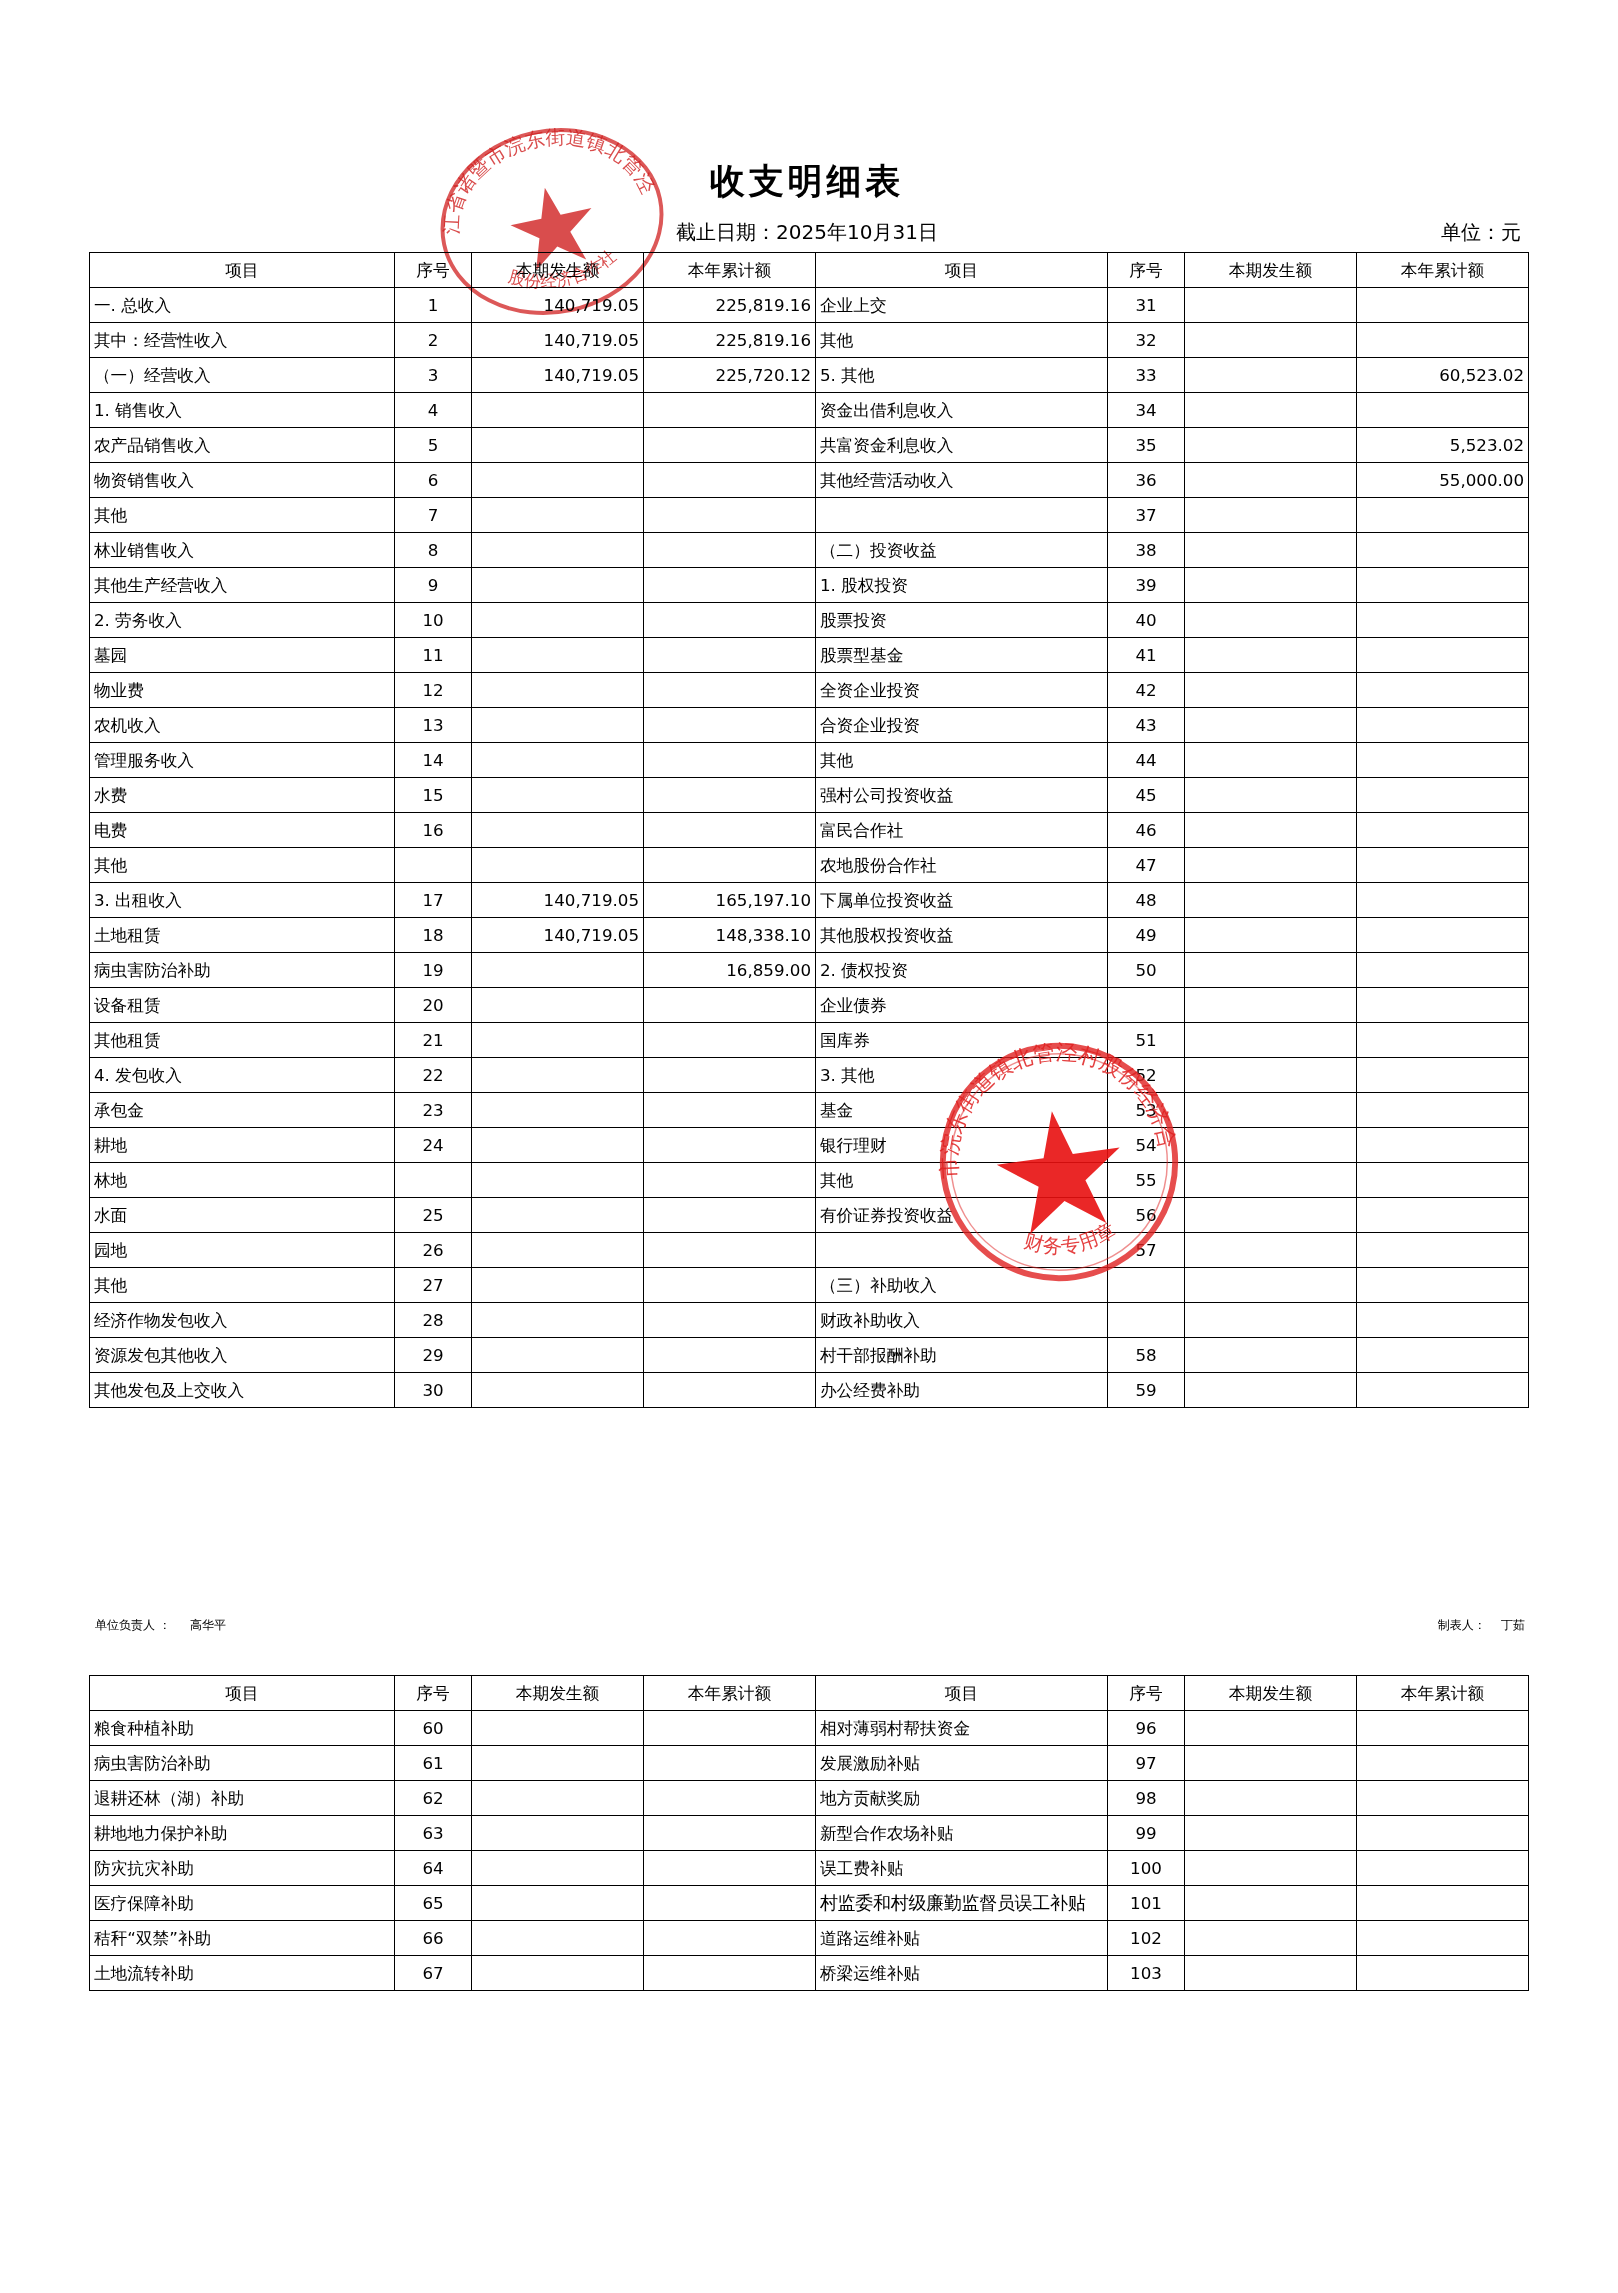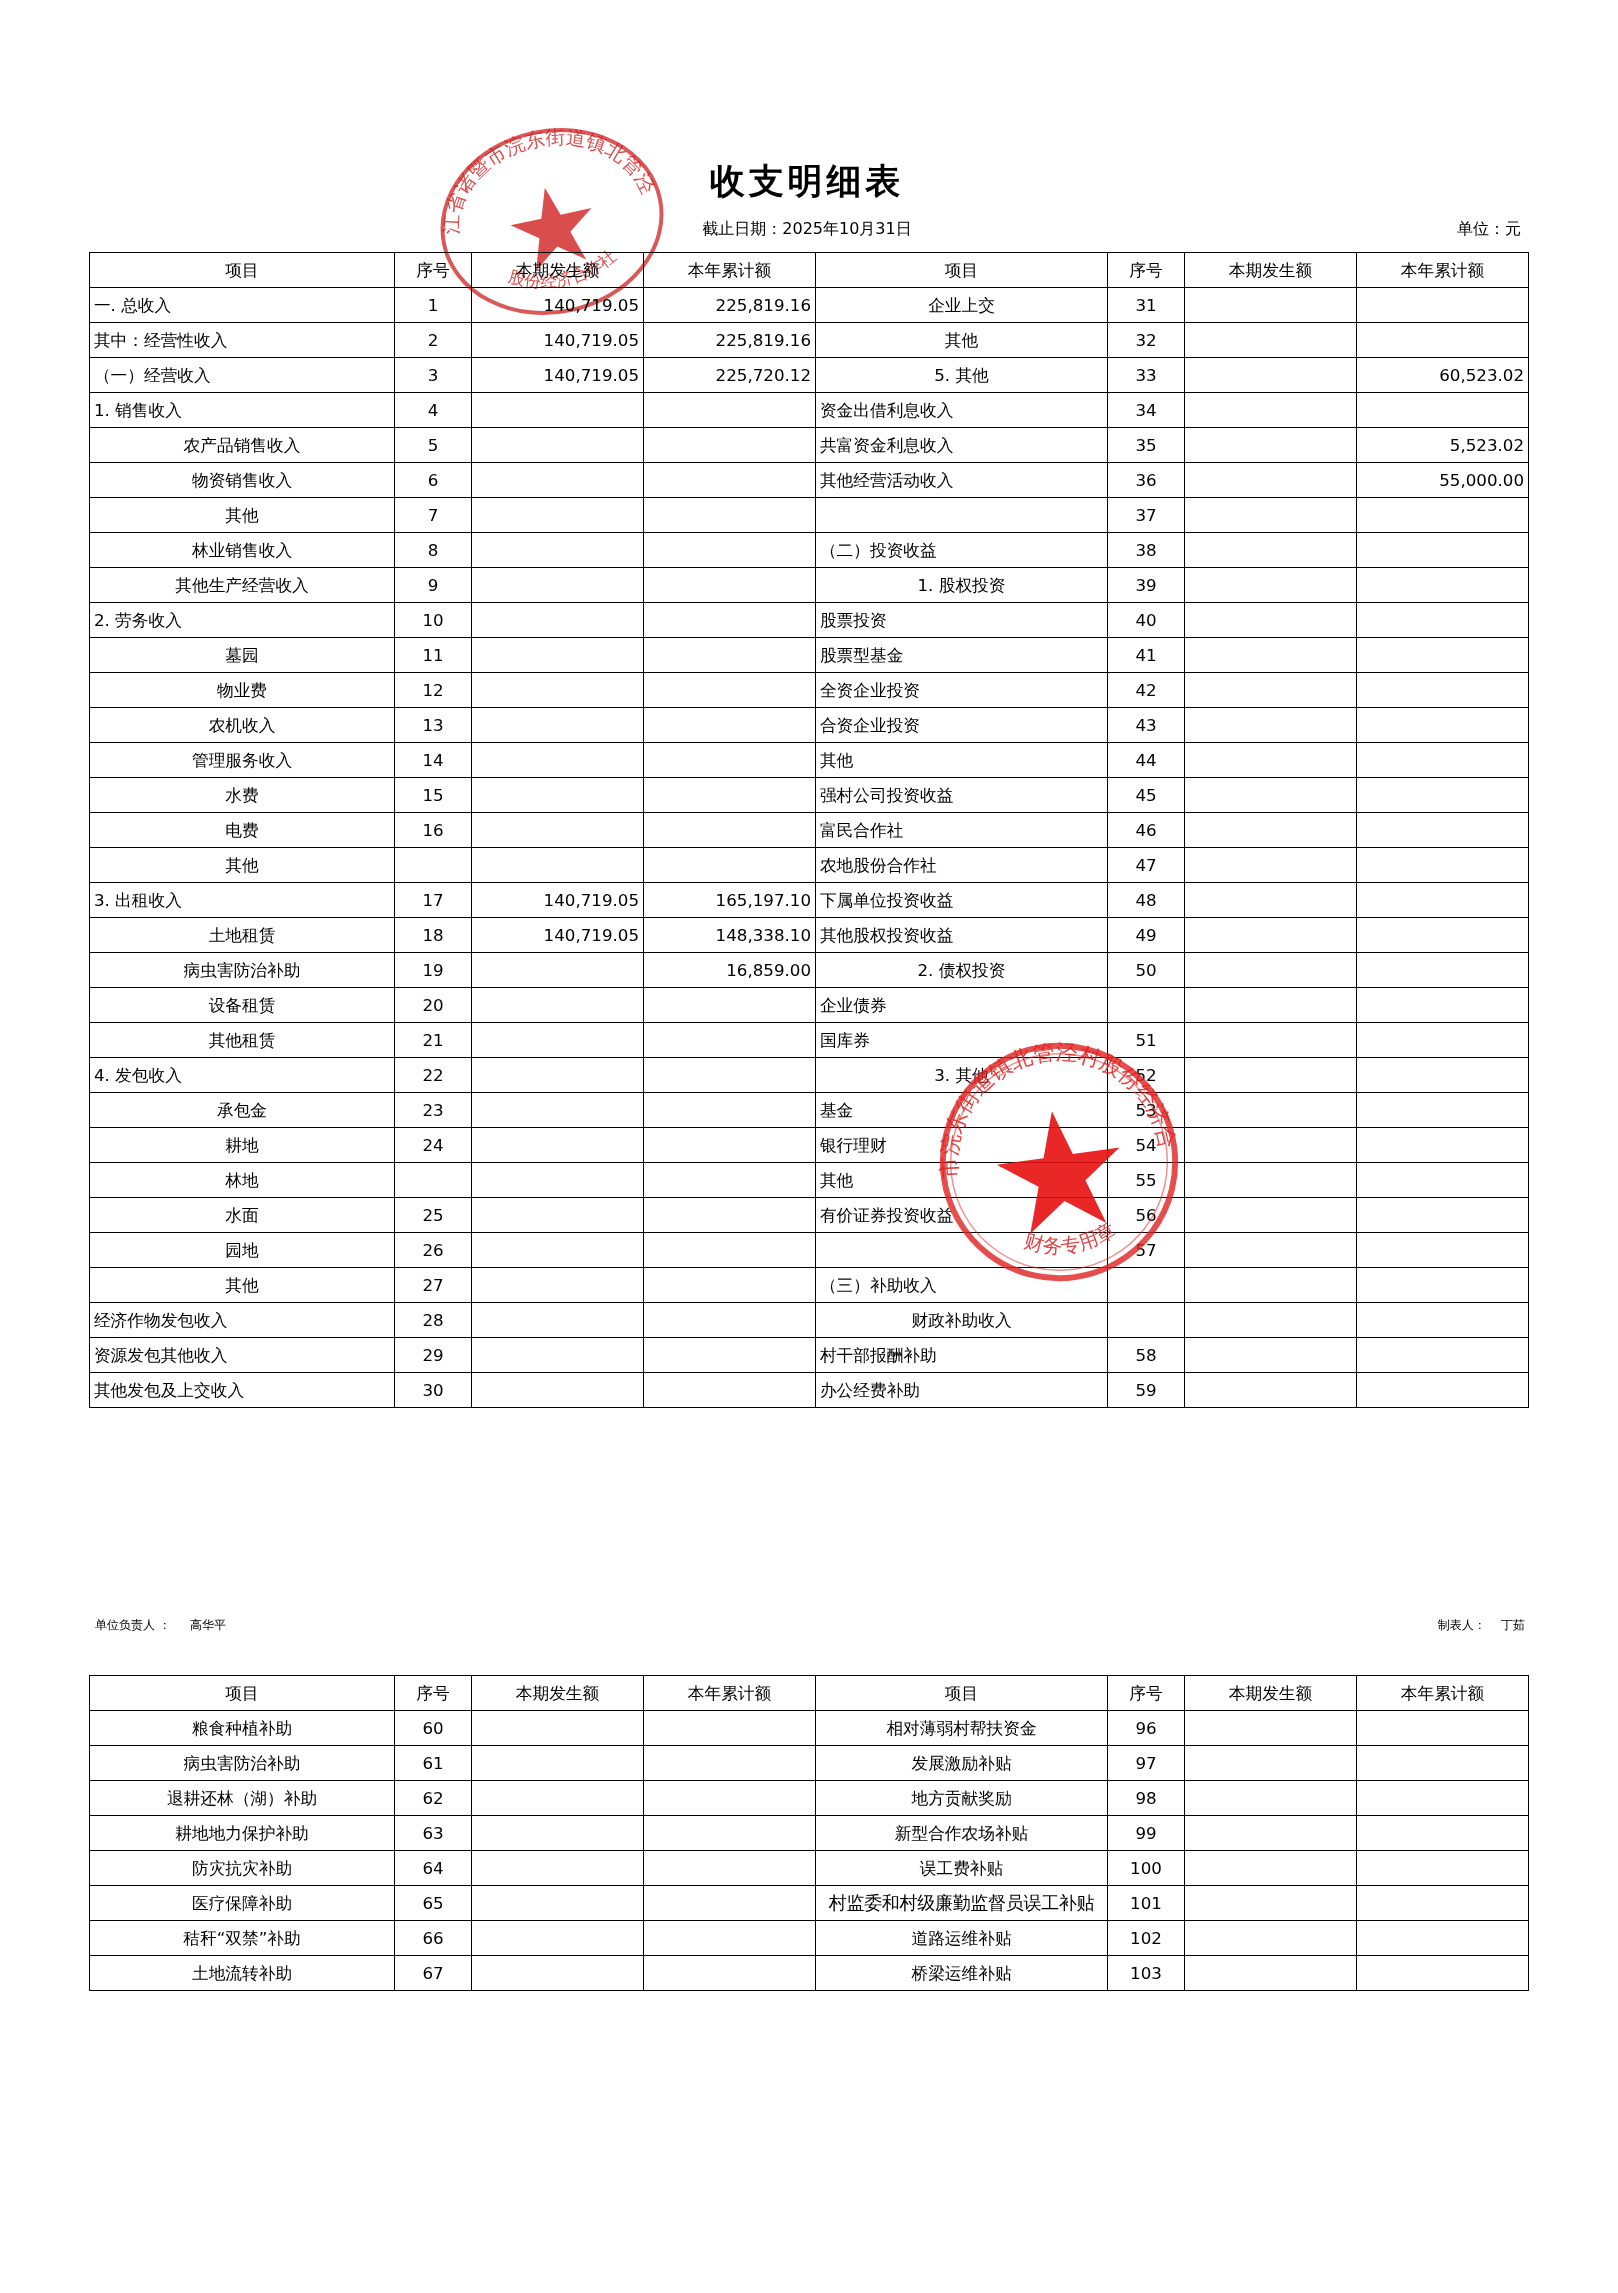--- a/index.html
+++ b/index.html
@@ -31,21 +31,21 @@
     font-size: 35px;
     font-weight: bold;
     letter-spacing: 3.9px;
   }
   .subtitle-row {
     position: absolute;
     left: 89px;
     right: 89px;
     top: 219px;
     height: 25.6px;
-    font-size: 16px;
+    font-size: 20px;
   }
   .subtitle-center {
     position: absolute;
     left: 0;
     right: 0;
     text-align: center;
   }
   .subtitle-right {
     position: absolute;
     right: 4px;
@@ -68,21 +68,21 @@
   .hdr {
     text-align: center;
     font-weight: normal;
   }
   .c { text-align: center; }
   .r { text-align: right; padding-right: 9.9px; }
   .l { text-align: left; }
   
   .i0 { padding-left: 13.8px; }
   .i1 { padding-left: 45px; }
-  .i2 { padding-left: 73px; text-align: center; }
+  .i2 { padding-left: 73px; }
   .i3 { padding-left: 102px; }
   .small { font-size: 18px; letter-spacing: -0.3px; }
 
   
   #table-main {
     left: 89px;
     top: 252px;
     width: 1440px;
   }
   #table-bottom {

